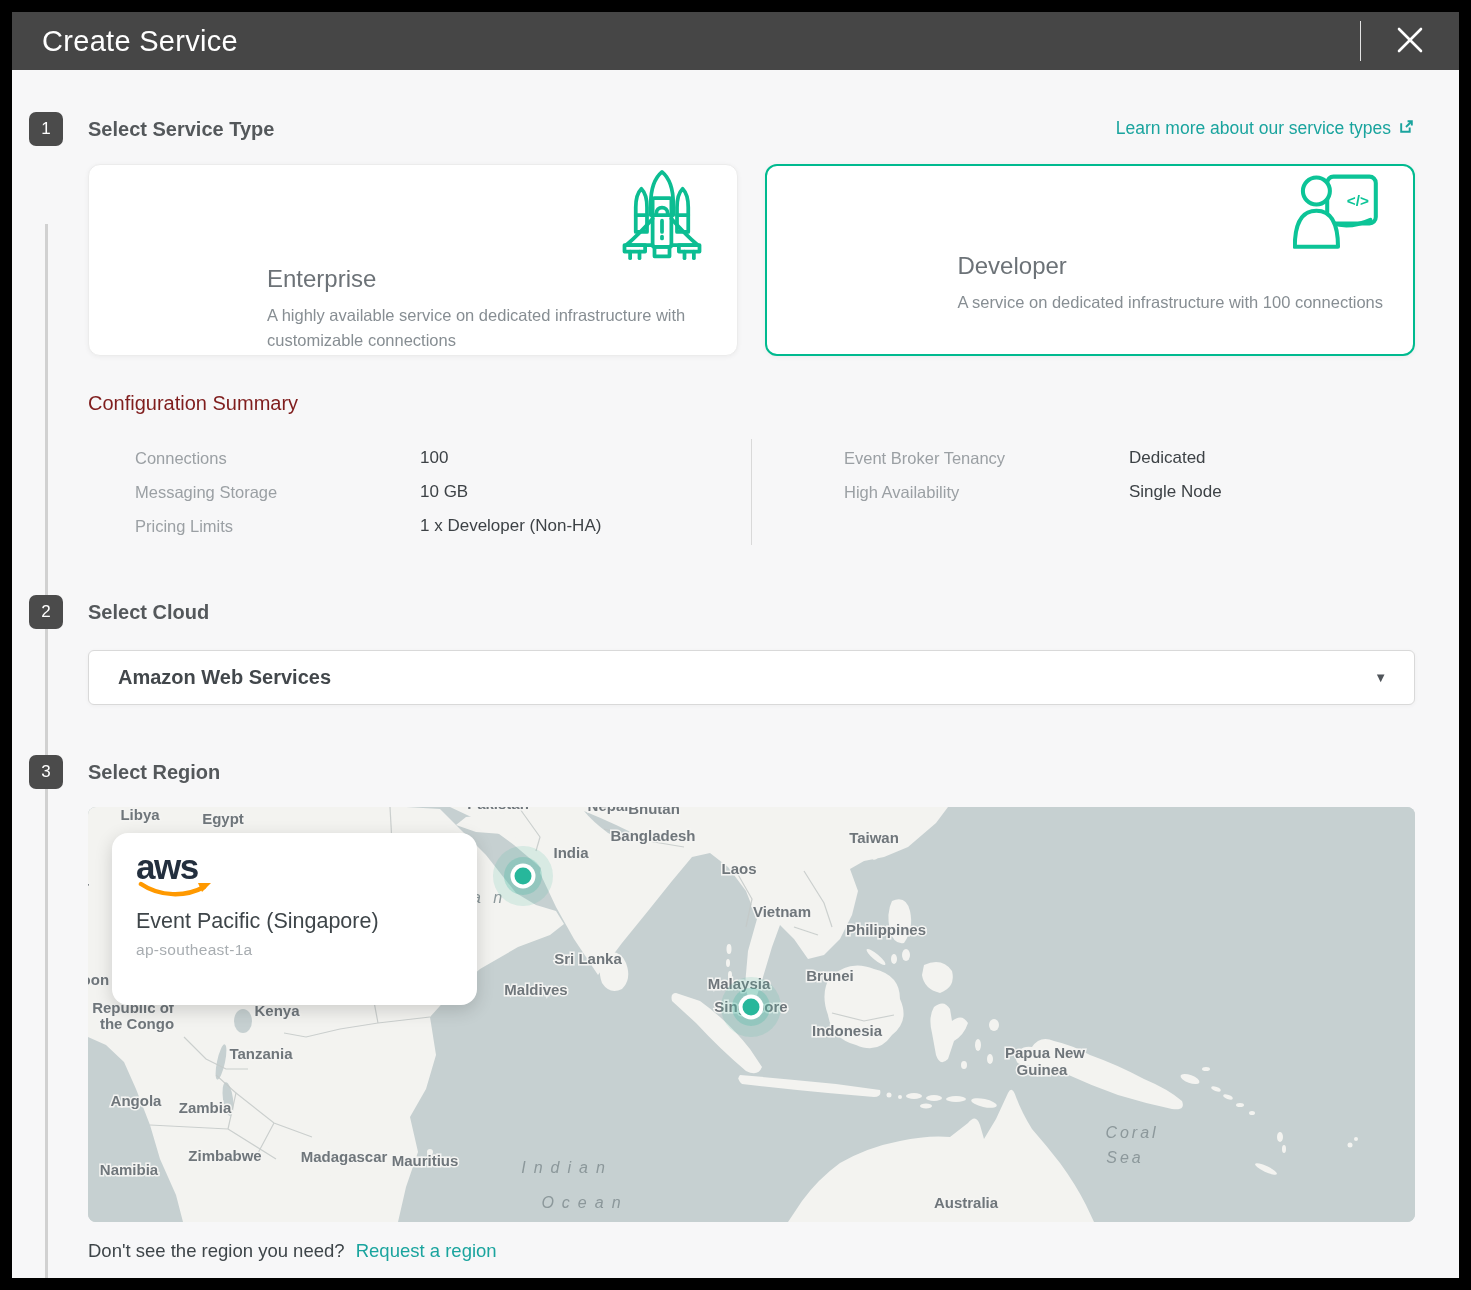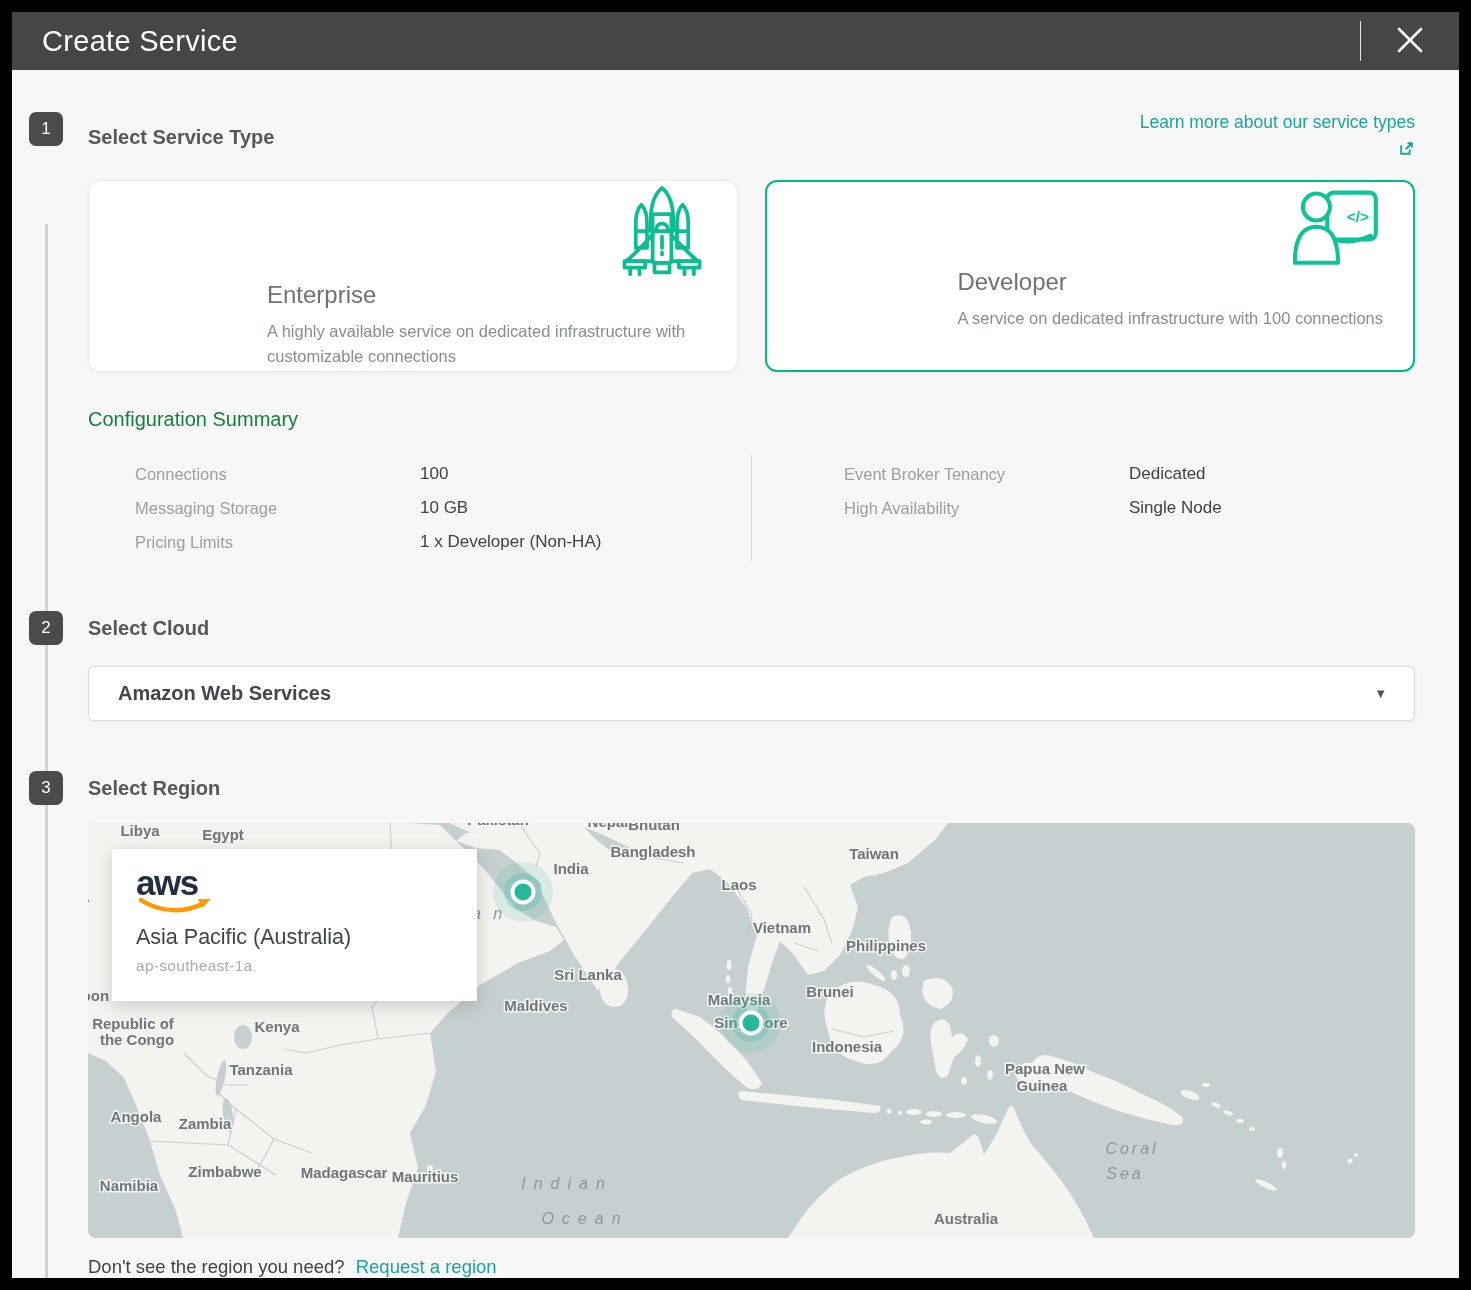--- a/index.html
+++ b/index.html
@@ -26,57 +26,57 @@
   .section-2 { margin-top:50px; }
   .section-3 { margin-top:50px; }
   .badge {
     width:34px; height:34px; min-width:34px; border-radius:7px; background:#4b4b4b;
     color:#fff; font-size:17px; display:flex; align-items:center; justify-content:center;
     margin-left:17px; z-index:2;
   }
   .section-body { flex:1; margin-left:25px; margin-right:44px; }
   .section-head { display:flex; align-items:center; justify-content:space-between; min-height:34px; }
   .section-title { font-size:20px; font-weight:bold; color:#54585b; }
-  .learn-link { display:flex; align-items:flex-end; gap:7px; font-size:17.5px; color:#1aa49e; text-decoration:none; cursor:pointer;flex-direction:column; }
+  .learn-link { display:flex; align-items:flex-start; gap:7px; font-size:17.5px; color:#1aa49e; text-decoration:none; cursor:pointer; }
   
   .cards { display:grid; grid-template-columns:1fr 1fr; gap:27px; margin-top:18px; }
   .card {
     background:#fff; border-radius:12px; height:192px; border:1px solid #ececec;
     box-shadow:0 1px 5px rgba(0,0,0,.05); display:flex; align-items:flex-end;
     padding:0 30px 0 55px; cursor:pointer;flex-direction:column;
   }
   .card.selected { border:2px solid #00ba8f; padding-left:54px; }
   .card-icon { width:90px; min-width:90px; display:flex; justify-content:center; }
   .card-text { margin-left:40px; }
   .card-name { font-size:24px; color:#6c7277; font-weight:400; }
   .card-desc { font-size:16.5px; color:#878e93; line-height:1.5; margin-top:10px; max-width:440px; }
   
   .config { margin-top:36px; }
-  .config-title { font-size:20px; color:#15803d; font-weight:400; }
+  .config-title { font-size:20px; color:#7f1d1d; font-weight:400; }
   .summary { display:flex; margin-top:24px; }
   .sum-col-left { width:664px; border-right:1px solid #d9d9d9; padding:2px 0; }
   .sum-col-right { padding:2px 0 0 45px; }
   .sum-row { display:flex; height:34px; align-items:center; }
   .sum-label { width:285px; margin-left:47px; font-size:16.5px; color:#9ba0a4; }
   .sum-value { font-size:17px; color:#3d4246; }
   
   .dropdown {
     margin-top:21px; height:55px; background:#fff; border:1px solid #d9d9d9; border-radius:6px;
     display:flex; align-items:center; padding:0 27px 0 29px; font-size:20px; color:#42474b;
     box-shadow:0 1px 4px rgba(0,0,0,.04); cursor:pointer;font-weight:bold;
   }
   .caret { margin-left:auto; font-size:13px; color:#50555a; }
   
   .map-wrap { position:relative; margin-top:18px; height:415px; border-radius:8px; overflow:hidden; background:#c6d0d1; }
   .map-wrap svg { display:block; }
   .country-label { font-size:15px; font-weight:bold; fill:#6f767b; stroke:#f4f4f2; stroke-width:3px; paint-order:stroke; text-anchor:middle; }
   .sea-label { font-size:16px; font-style:italic; fill:#8c989b; text-anchor:middle; }
   .aws-card {
-    position:absolute; left:24px; top:26px; width:365px; height:152px; background:#fff;
-    border-radius:0; box-shadow:0 5px 18px rgba(0,0,0,.16); padding:18px 24px; cursor:pointer;
+    position:absolute; left:24px; top:26px; width:365px; height:172px; background:#fff;
+    border-radius:16px; box-shadow:0 5px 18px rgba(0,0,0,.16); padding:18px 24px; cursor:pointer;
   }
   .aws-logo-text { font-size:35px; font-weight:bold; color:#232f3e; line-height:.9; letter-spacing:-1.5px; }
   .aws-swoosh { margin-top:-2px; margin-left:2px; display:block; }
   .aws-region-name { margin-top:10px; font-size:21.5px; color:#3e4549; }
   .aws-region-zone { margin-top:7px; font-size:15.5px; color:#a8adb1; letter-spacing:.3px; }
   
   .region-footer { margin-top:18px; font-size:18.5px; color:#3e4549; }
   .region-footer a { color:#1aa49e; text-decoration:none; margin-left:6px; cursor:pointer; }
 </style>
 </head>
@@ -369,21 +369,21 @@
           </svg>
 
           <div class="aws-card">
             <div>
               <div class="aws-logo-text">aws</div>
               <svg class="aws-swoosh" width="78" height="18" viewBox="0 0 78 18">
                 <path d="M3,3 C22,16 48,16 66,6" fill="none" stroke="#ff9900" stroke-width="4.5" stroke-linecap="round"></path>
                 <polygon points="60,2 73,2 64,11" fill="#ff9900"></polygon>
               </svg>
             </div>
-            <div class="aws-region-name">Asia Pacific (Australia)</div>
+            <div class="aws-region-name">Event Pacific (Singapore)</div>
             <div class="aws-region-zone">ap-southeast-1a</div>
           </div>
         </div>
 
         <div class="region-footer">
           <span>Don't see the region you need?</span>
           <a>Request a region</a>
         </div>
       </div>
     </div>

